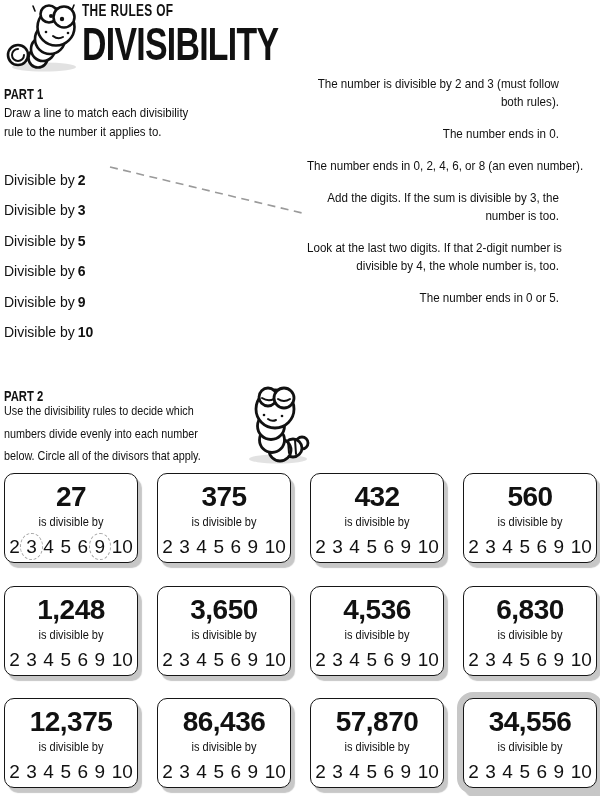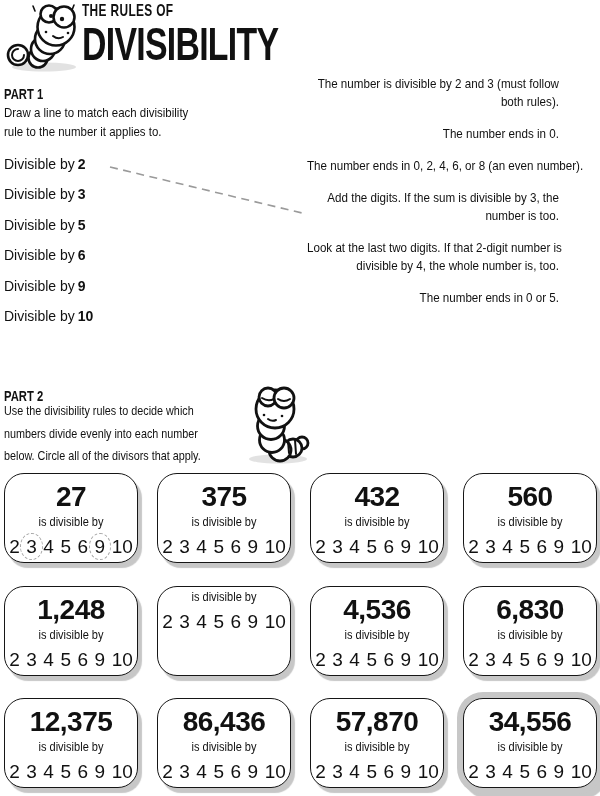--- a/index.html
+++ b/index.html
@@ -28,39 +28,39 @@
     font-size:15px; font-weight:bold; line-height:15px;
     transform:scaleX(.75); transform-origin:0 50%; white-space:nowrap;
   }
   .instr-line {
     display:block; font-size:13.5px; line-height:18.5px; white-space:nowrap;
     transform:scaleX(.85); transform-origin:0 50%;
   }
   .p2 .instr-line { line-height:22.7px; transform:scaleX(.80); }
 
   
-  .match-list { left:4px; top:156px; }
+  .match-list { left:4px; top:172px; }
   .match-item { height:30.45px; font-size:14px; white-space:nowrap; }
   .match-num { font-weight:bold; margin-left:3px; }
 
   .rules-list { left:307px; top:75px; width:293px;text-align:right; }
   .rule { margin-bottom:14px; }
   .rule-line {
     display:block; font-size:13.5px; line-height:18px; white-space:nowrap;
     transform:scaleX(.86); transform-origin:0 50%;
   }
 
   
   .cards-grid {
     left:4px; top:473px; width:593px;
     display:grid; grid-template-columns:repeat(4,134px);
     column-gap:19px; row-gap:22.5px; grid-auto-rows:90px;
   }
   .card {
-    background:#fff; border:1.6px solid #161616; border-radius:20px;
+    background:#fff; border:1.6px solid #161616; border-radius:10px;
     box-shadow:4px 5px 1px #c7c7c7; text-align:center; position:relative;
   }
   .card.highlighted {
     box-shadow:0 0 0 6px #c7c7c7, 5px 6px 1px 5px #c7c7c7;
   }
   .card-number {
     font-size:28px; font-weight:bold; line-height:30px; margin-top:8px;
     letter-spacing:-.5px;
   }
   .card-label {
@@ -261,20 +261,21 @@
         <span class="divisor">2</span>
         <span class="divisor">3</span>
         <span class="divisor">4</span>
         <span class="divisor">5</span>
         <span class="divisor">6</span>
         <span class="divisor">9</span>
         <span class="divisor">10</span>
       </div>
   </div>
     <div class="card">
+    <div class="card-number">3,650</div>
     <span class="card-label">is divisible by</span>
     <div class="divisor-row">
         <span class="divisor">2</span>
         <span class="divisor">3</span>
         <span class="divisor">4</span>
         <span class="divisor">5</span>
         <span class="divisor">6</span>
         <span class="divisor">9</span>
         <span class="divisor">10</span>
       </div>

